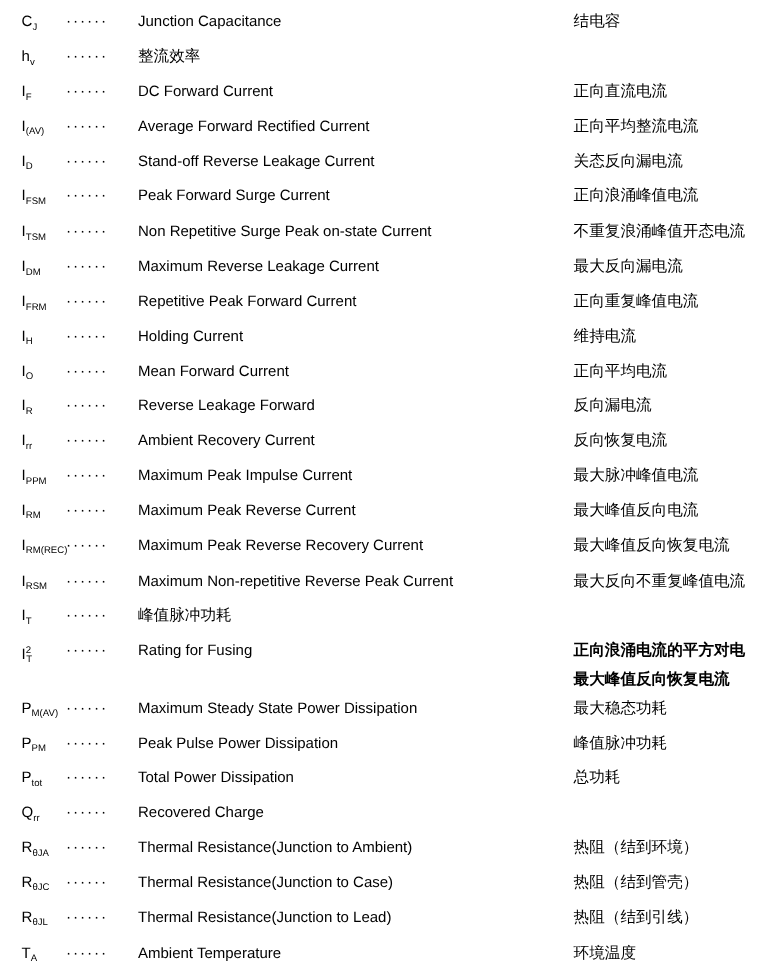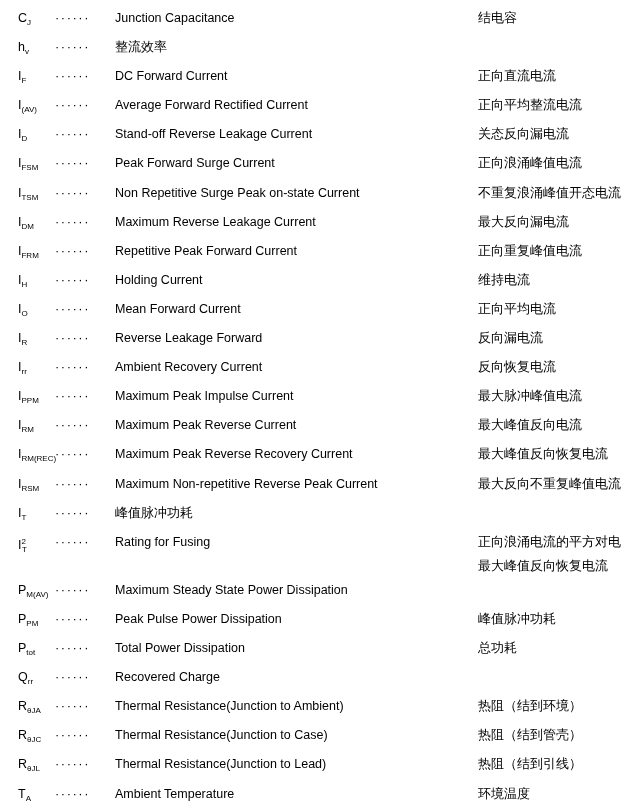--- a/index.html
+++ b/index.html
@@ -50,20 +50,21 @@
   .en {
     font-size: 12.5px;
     white-space: nowrap;
   }
   .zh {
     font-size: 13px;
     white-space: nowrap;
   }
   .zh div {
     line-height: 24.1px;
+    font-weight: bold;
   }
 </style>
 </head>
 <body style="background: rgb(255, 255, 255); color: rgb(0, 0, 0);">
 
 <div class="page">
   <div id="rows">
   <div class="row">
     <span class="sym"><span class="sym-base">C</span><span class="sym-sub">J</span></span>
     <span class="dots">······</span>
@@ -195,20 +196,21 @@
     <span class="zh">
           <div>正向浪涌电流的平方对电</div>
           <div>最大峰值反向恢复电流</div>
         </span>
   </div>
 
   <div class="row">
     <span class="sym"><span class="sym-base">P</span><span class="sym-sub">M(AV)</span></span>
     <span class="dots">······</span>
     <span class="en">Maximum Steady State Power Dissipation</span>
+    <span class="zh">最大稳态功耗</span>
   </div>
 
   <div class="row">
     <span class="sym"><span class="sym-base">P</span><span class="sym-sub">PM</span></span>
     <span class="dots">······</span>
     <span class="en">Peak Pulse Power Dissipation</span>
     <span class="zh">峰值脉冲功耗</span>
   </div>
 
   <div class="row">

